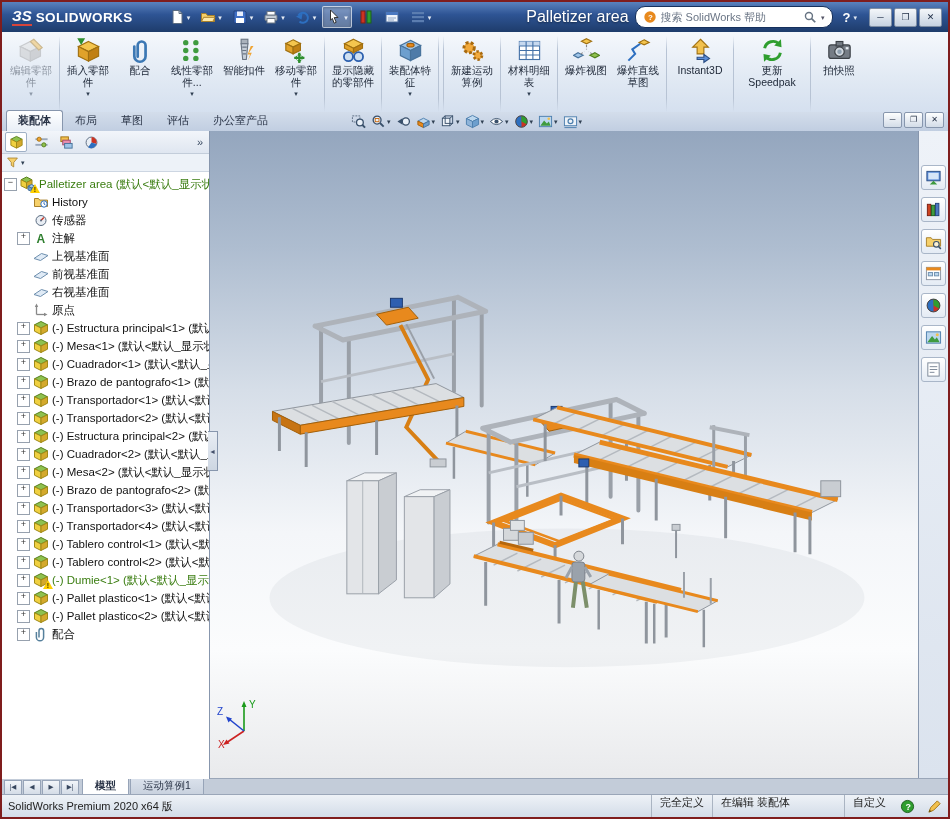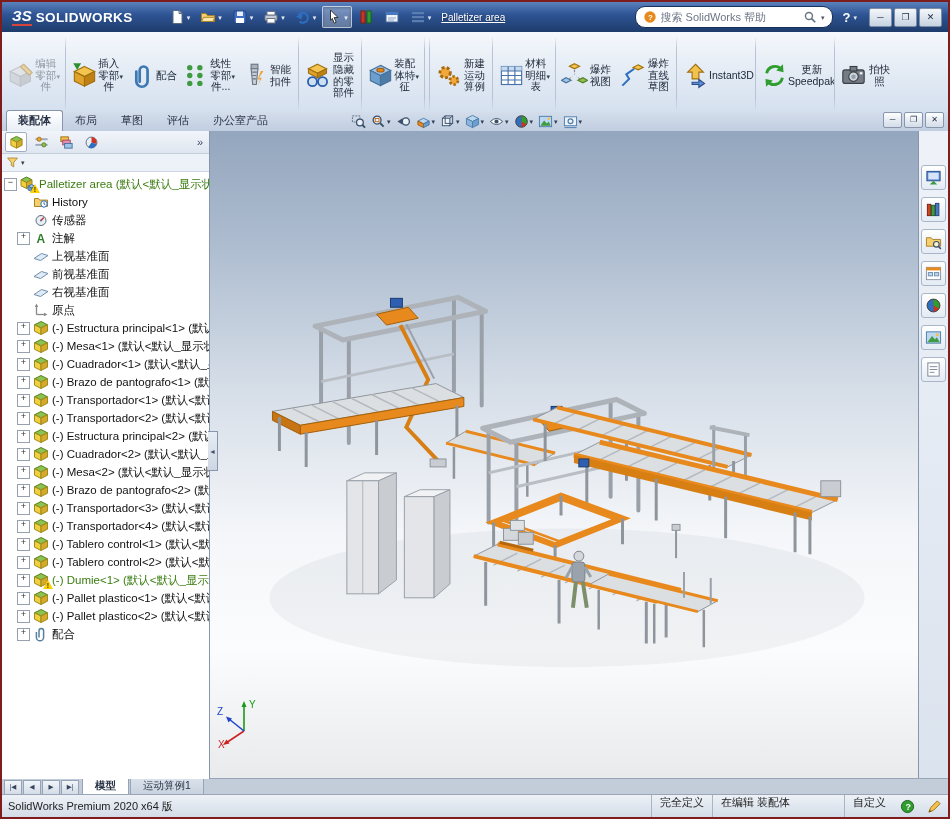--- a/index.html
+++ b/index.html
@@ -13,36 +13,36 @@
   
   .titlebar{position:absolute;top:0;left:0;right:0;height:30px;display:flex;align-items:center;gap:6px;padding:0 6px;
             background:linear-gradient(#5a82bd 0%,#2e5494 42%,#1e3c6b 100%);color:#fff;}
   .logo{display:flex;align-items:center;gap:4px;padding:0 4px;}
   .logo-ds{font-size:15px;font-weight:bold;font-style:italic;color:#fff;border-bottom:2px solid #d8443a;line-height:1.1;}
   .logo-text{font-size:13.5px;font-weight:bold;letter-spacing:.4px;text-align:right;}
   .tb-tools{display:flex;align-items:center;gap:2px;margin-left:22px;}
   .tbtn{display:flex;align-items:center;gap:2px;padding:2px 3px;border-radius:2px;border:1px solid transparent;}
   .tbtn.pressed{background:rgba(255,255,255,.3);border-color:rgba(255,255,255,.55);box-shadow:inset 0 1px 3px rgba(0,0,0,.3);}
   .tbtn .dd{color:#e6ecf5;}
-  .doc-title{flex:1;text-align:left;font-size:10px;color:#fff;text-shadow:0 1px 2px rgba(0,0,0,.45);white-space:nowrap;overflow:hidden;text-decoration:underline;}
+  .doc-title{flex:1;text-align:right;font-size:16px;color:#fff;text-shadow:0 1px 2px rgba(0,0,0,.45);white-space:nowrap;overflow:hidden;}
   .search{display:flex;align-items:center;gap:4px;background:#fff;border-radius:10px;height:20px;padding:0 7px;width:182px;
           color:#6b7686;font-size:11px;border:1px solid #16305c;flex:none;}
   .search-text{flex:1;white-space:nowrap;overflow:hidden;}
   .search .dd{color:#556;}
   .help-btn{display:flex;align-items:center;gap:3px;font-size:13px;font-weight:bold;color:#fff;padding:0 4px;}
   .help-btn .dd{color:#dfe7f2;}
   .tb-win{display:flex;gap:2px;margin-left:2px;}
   .wbtn{width:21px;height:17px;display:flex;align-items:center;justify-content:center;font-size:9px;color:#1d2c44;
         background:linear-gradient(#f4f7fa,#c6d2e1);border:1px solid #7e8ea4;border-radius:2px;}
 
   
   .ribbon{position:absolute;top:30px;left:0;right:0;height:80px;border-bottom:1px solid #b3bfd0;
           background:linear-gradient(#f5f8fc,#e2eaf4 55%,#d5e0ef);}
   .rb-row{display:flex;align-items:stretch;height:100%;padding:2px 3px 0;}
-  .rbtn{display:flex;align-items:center;padding:3px 3px 0;font-size:10.5px;line-height:1.12;
+  .rbtn{display:flex;flex-direction:column;align-items:center;padding:3px 3px 0;font-size:10.5px;line-height:1.12;
         color:#1c2636;text-align:center;min-width:46px;max-width:52px;}
   .rbtn.wide{max-width:68px;min-width:56px;}
   .ricon{display:inline-flex;width:27px;height:27px;margin-bottom:1px;flex:none;}
   .rlabel{max-width:44px;}
   .rbtn.wide .rlabel{max-width:66px;}
   .rbtn .dd{margin-top:1px;}
   .rbtn.disabled{opacity:.45;}
   .rsep{width:1px;background:linear-gradient(transparent,#b7c3d4 18%,#b7c3d4 82%,transparent);margin:2px 2px;}
 
   
@@ -289,20 +289,36 @@
           <span class="ricon">
             <svg viewBox="0 0 24 24" xmlns="http://www.w3.org/2000/svg">
               <rect x="9" y="2" width="6" height="4" fill="#aab2bc" stroke="#6b7684"></rect>
               <polygon points="9,6 15,6 13.6,20 10.4,20" fill="#c6ced8" stroke="#6b7684"></polygon>
               <path d="M10 9h4M10 12h3.6M10.3 15h3" stroke="#6b7684"></path>
               <polygon points="20,8 16,14 18.5,14 15,21 17,15.5 14.8,15.5 17.6,8" fill="#f0a432"></polygon>
             </svg>
           </span>
           <span class="rlabel">智能扣件</span>
         </span>
+        <span class="rbtn">
+          <span class="ricon">
+            <svg viewBox="0 0 24 24" xmlns="http://www.w3.org/2000/svg">
+              <polygon points="9,2.5 15.5,5.8 9,9 2.5,5.8" fill="#f4c54e" stroke="#a07010"></polygon>
+              <polygon points="2.5,5.8 9,9 9,15 2.5,11.8" fill="#e0a22a" stroke="#a07010"></polygon>
+              <polygon points="15.5,5.8 9,9 9,15 15.5,11.8" fill="#c08014" stroke="#a07010"></polygon>
+              <path d="M10 18.5h9M14.5 14v9" stroke="#2f8f2f" stroke-width="2"></path>
+              <polygon points="10,18.5 12.5,16.5 12.5,20.5" fill="#2f8f2f"></polygon>
+              <polygon points="19,18.5 16.5,16.5 16.5,20.5" fill="#2f8f2f"></polygon>
+              <polygon points="14.5,14 12.5,16.5 16.5,16.5" fill="#2f8f2f"></polygon>
+              <polygon points="14.5,23 12.5,20.5 16.5,20.5" fill="#2f8f2f"></polygon>
+            </svg>
+          </span>
+          <span class="rlabel">移动零部件</span>
+          <span class="dd">▾</span>
+        </span>
         <span class="rsep"></span>
         <span class="rbtn">
           <span class="ricon">
             <svg viewBox="0 0 24 24" xmlns="http://www.w3.org/2000/svg">
               <polygon points="12,2 20,6 12,10 4,6" fill="#f4c54e" stroke="#a07010"></polygon>
               <polygon points="4,6 12,10 12,14 4,10" fill="#e0a22a" stroke="#a07010"></polygon>
               <polygon points="20,6 12,10 12,14 20,10" fill="#c08014" stroke="#a07010"></polygon>
               <circle cx="7.5" cy="17.5" r="4" fill="#cfe0f2" stroke="#2b5fae" stroke-width="1.6"></circle>
               <circle cx="16.5" cy="17.5" r="4" fill="#cfe0f2" stroke="#2b5fae" stroke-width="1.6"></circle>
               <path d="M11.5 17.5h1" stroke="#2b5fae" stroke-width="1.6"></path>

